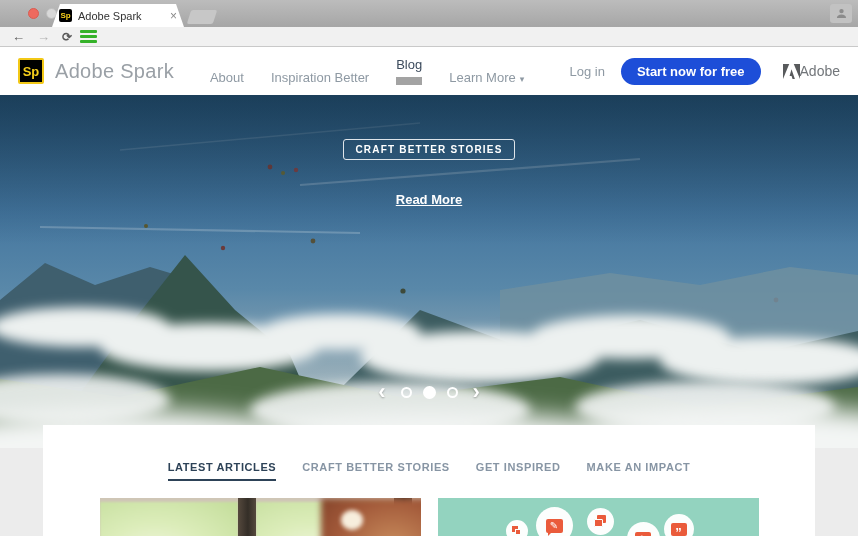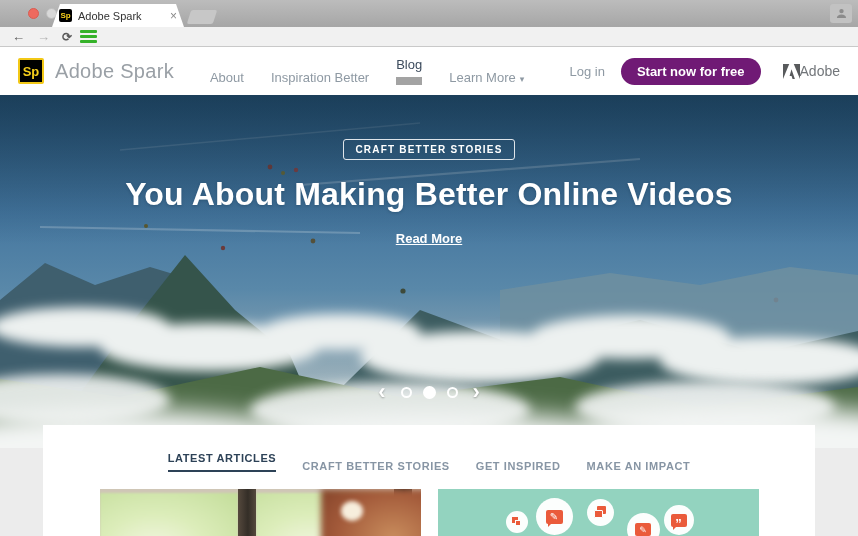--- a/index.html
+++ b/index.html
@@ -68,21 +68,21 @@
   .readmore { margin-top:17px; color:#fff; font-size:13px; font-weight:bold; text-decoration:underline; }
   .carousel { position:absolute; left:0; right:0; top:286px; display:flex; align-items:center;
     justify-content:center; gap:11px; }
   .car-arrow { color:#fff; font-size:22px; font-weight:bold; line-height:1; padding:0 4px;
     text-shadow:0 1px 2px rgba(0,0,0,.3); }
   .dot { width:11px; height:11px; border:2px solid #fff; border-radius:50%; background:transparent; }
   .dot.active { background:#fff; width:13px; height:13px; }
 
   
   .card { position:absolute; left:43px; top:425px; width:772px; height:170px; background:#fff; z-index:4; }
-  .tabs { display:flex; justify-content:center; gap:26px; padding-top:27px;align-items:flex-end; }
+  .tabs { display:flex; justify-content:center; gap:26px; padding-top:36px; }
   .atab { font-size:11px; font-weight:bold; letter-spacing:.6px; color:#8795a4; white-space:nowrap; }
   .atab.active { color:#2d4257; padding-bottom:6px; border-bottom:2px solid #2d4257; }
   .thumbs { display:flex; justify-content:center; gap:17px; margin-top:17px; }
   .thumb { width:321px; height:110px; position:relative; overflow:hidden; }
 
   
   .thumb.photo { background:#cfc6b6; }
   .pane { position:absolute; top:4px; bottom:8px; background:radial-gradient(ellipse at 40% 60%, #f4f7e4 0%, #dcedba 45%, #c3dd9a 100%); filter:blur(1px); }
   .pane.p1 { left:0; width:138px; }
   .pane.p2 { left:156px; width:138px; }
@@ -144,21 +144,21 @@
   <div class="sp-logo">Sp</div>
   <div class="brand">Adobe Spark</div>
   <nav class="navlinks">
     <a class="navlink">About</a>
     <a class="navlink">Inspiration Better</a>
     <a class="navlink active">Blog</a>
     <a class="navlink"><span>Learn More</span><span class="caret">▾</span></a>
   </nav>
   <div class="nav-right">
     <span class="login">Log in</span>
-    <button class="cta" style="background: #701a75;">Start now for free</button>
+    <button class="cta" style="background: #1d4ed8;">Start now for free</button>
     <div class="adobe">
       <svg width="17" height="15" viewBox="0 0 24 21">
         <path d="M0 21 L8.8 0 H0 Z" fill="#585a5c"></path>
         <path d="M24 21 L15.2 0 H24 Z" fill="#585a5c"></path>
         <path d="M12 7.2 L16.8 21 H13.5 L12.1 16.9 H9.3 Z" fill="#585a5c"></path>
       </svg>
       <span class="adobe-label">Adobe</span>
     </div>
   </div>
 </header>
@@ -219,21 +219,20 @@
       <ellipse cx="120" cy="356" rx="220" ry="42"></ellipse>
         <ellipse cx="430" cy="362" rx="260" ry="46"></ellipse>
       <ellipse cx="745" cy="352" rx="220" ry="42"></ellipse>
     </g>
     <rect width="858" height="150" fill="url(#topshade)"></rect>
   </svg>
 
   <div class="hero-overlay">
     <div class="badge">CRAFT BETTER STORIES</div>
     <div class="headline">
-      <div>You About Making Better Online Videos</div>
     </div>
     <a class="readmore">Read More</a>
   </div>
 
   <div class="carousel">
     <span class="car-arrow">‹</span>
     <span class="dot"></span>
     <span class="dot active"></span>
     <span class="dot"></span>
     <span class="car-arrow">›</span>

